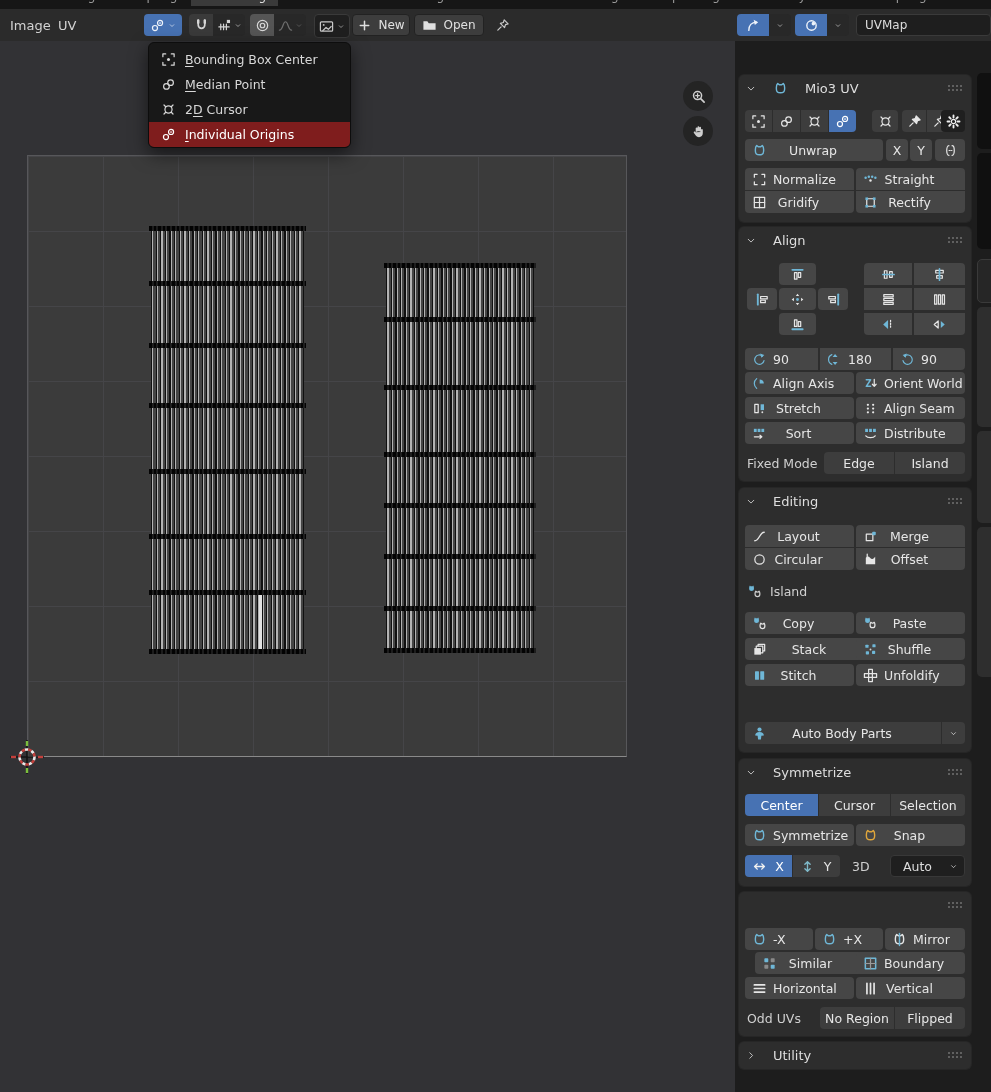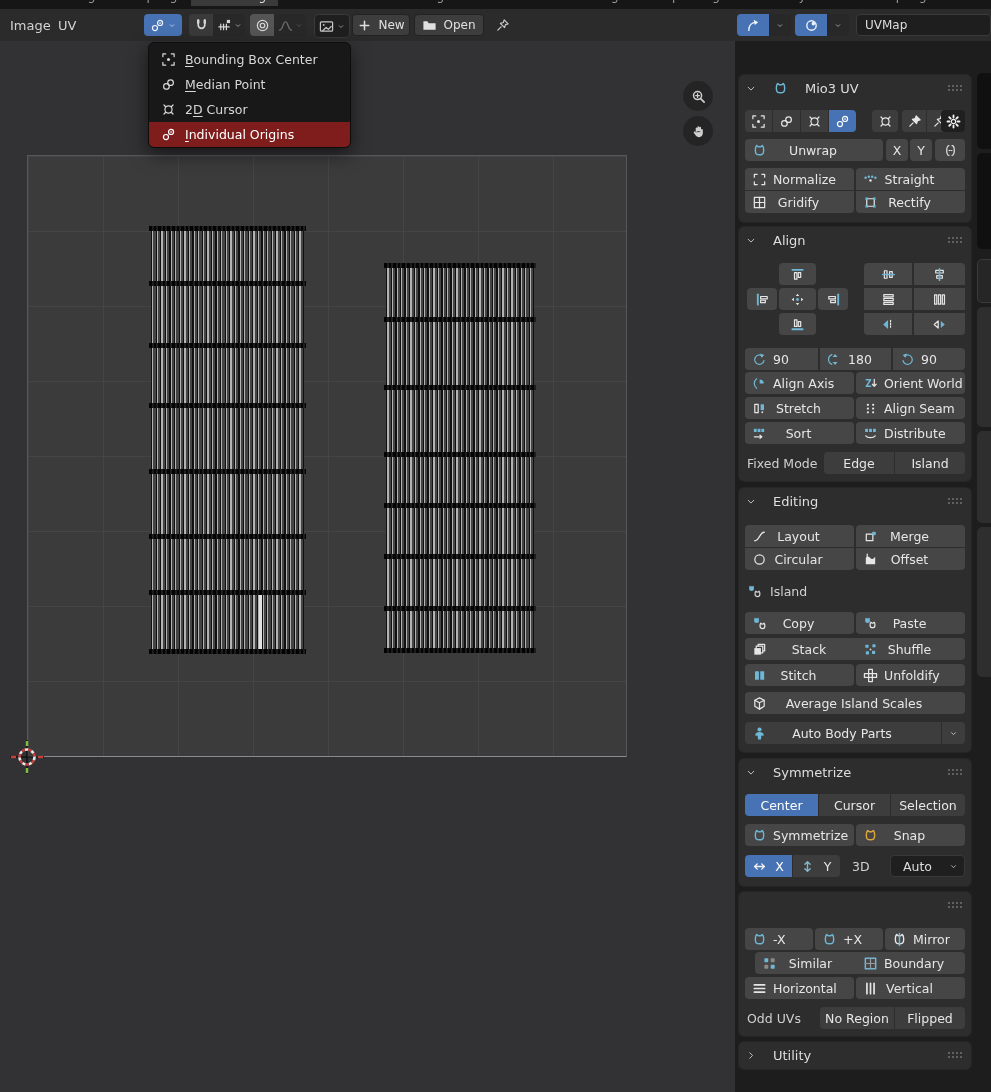--- a/index.html
+++ b/index.html
@@ -841,29 +841,20 @@
     <div class="b icon-left" style="left:117px;top:176px;width:109px">
       <span class="ic">
             <svg viewBox="0 0 16 16" fill="none" stroke="currentColor" stroke-width="1.3" stroke-linecap="round" stroke-linejoin="round">
               <path d="M6 1.5h4V6h4.5v4H10v4.5H6V10H1.5V6H6z"></path>
               <path d="M6 6h4v4H6z"></path>
             </svg>
           </span>
       <span class="lbl">Unfoldify</span>
         </div>
 
-    <div class="b icon-left" style="left:6px;top:204px;width:220px">
-      <span class="ic">
-            <svg viewBox="0 0 16 16" fill="none" stroke="currentColor" stroke-width="1.3" stroke-linecap="round" stroke-linejoin="round">
-              <path d="M3 4.6L8 2l5 2.6v6.4L8 14l-5-3z"></path>
-              <path d="M3 4.6L8 7.2l5-2.6M8 7.2V14"></path>
-            </svg>
-          </span>
-      <span class="lbl">Average Island Scales</span>
-        </div>
 
     <div class="b icon-left" style="left:6px;top:234px;width:196px;border-radius:4px 0 0 4px;background:#3d3d3d">
       <span class="ic blue">
             <svg viewBox="0 0 16 16" fill="none" stroke="currentColor" stroke-width="1.3" stroke-linecap="round" stroke-linejoin="round">
               <g fill="currentColor" stroke="none">
                 <circle cx="8" cy="3.7" r="2.2"></circle>
                 <path d="M8 6.4c2.9 0 4.6 1.5 4.6 3.6l-2.6.5-.5 4H6.5l-.5-4-2.6-.5c0-2.1 1.7-3.6 4.6-3.6z"></path>
               </g>
             </svg>
           </span>

